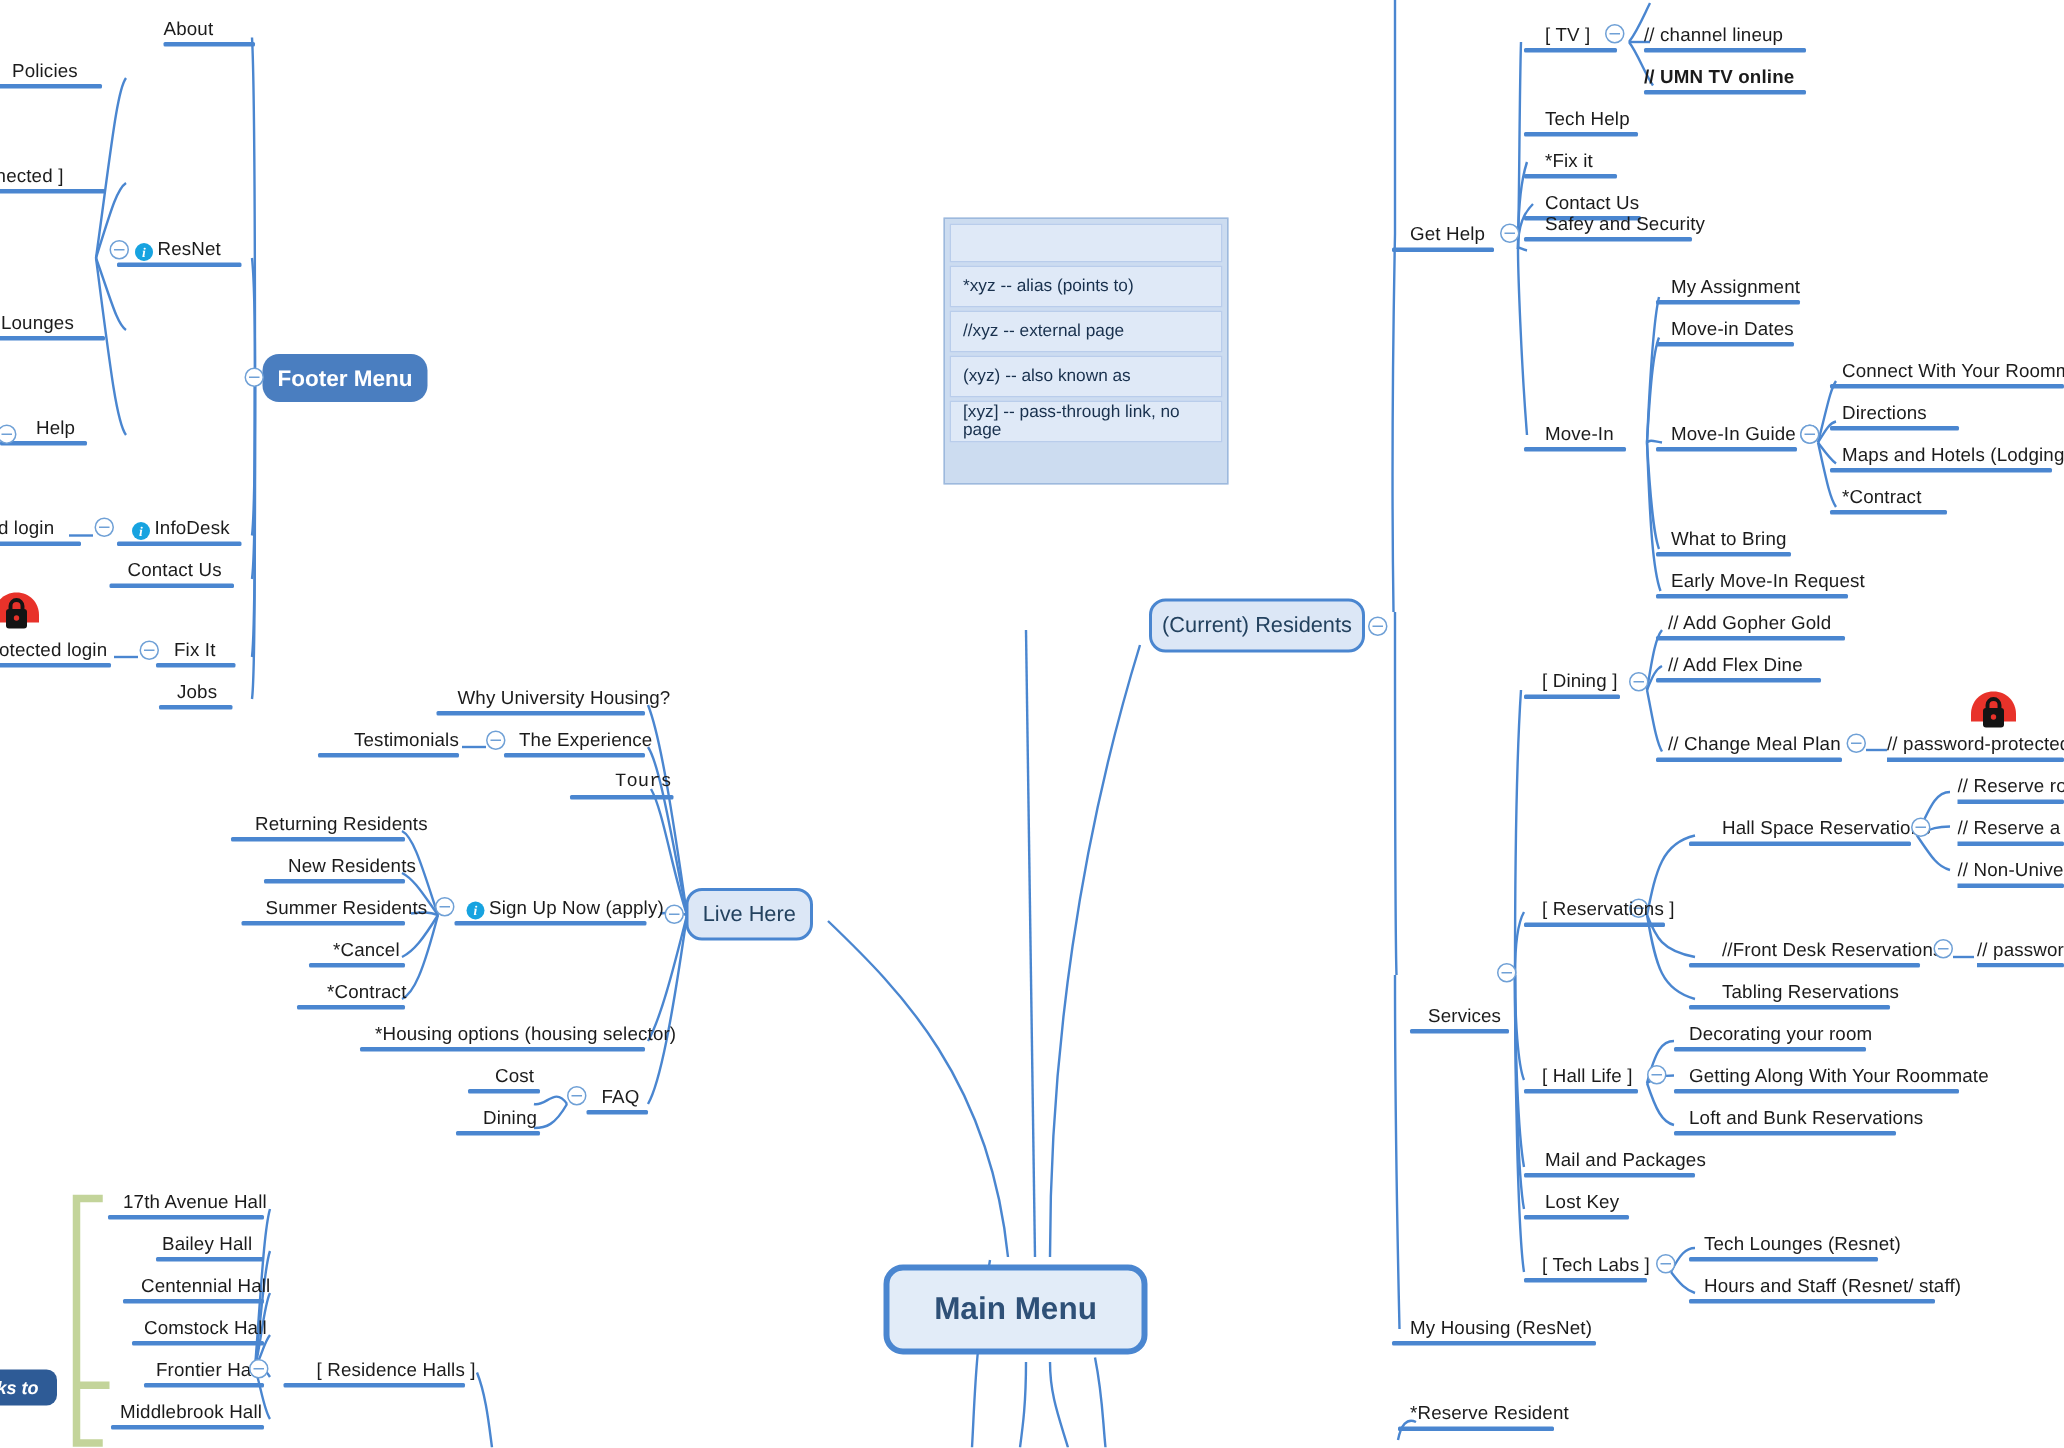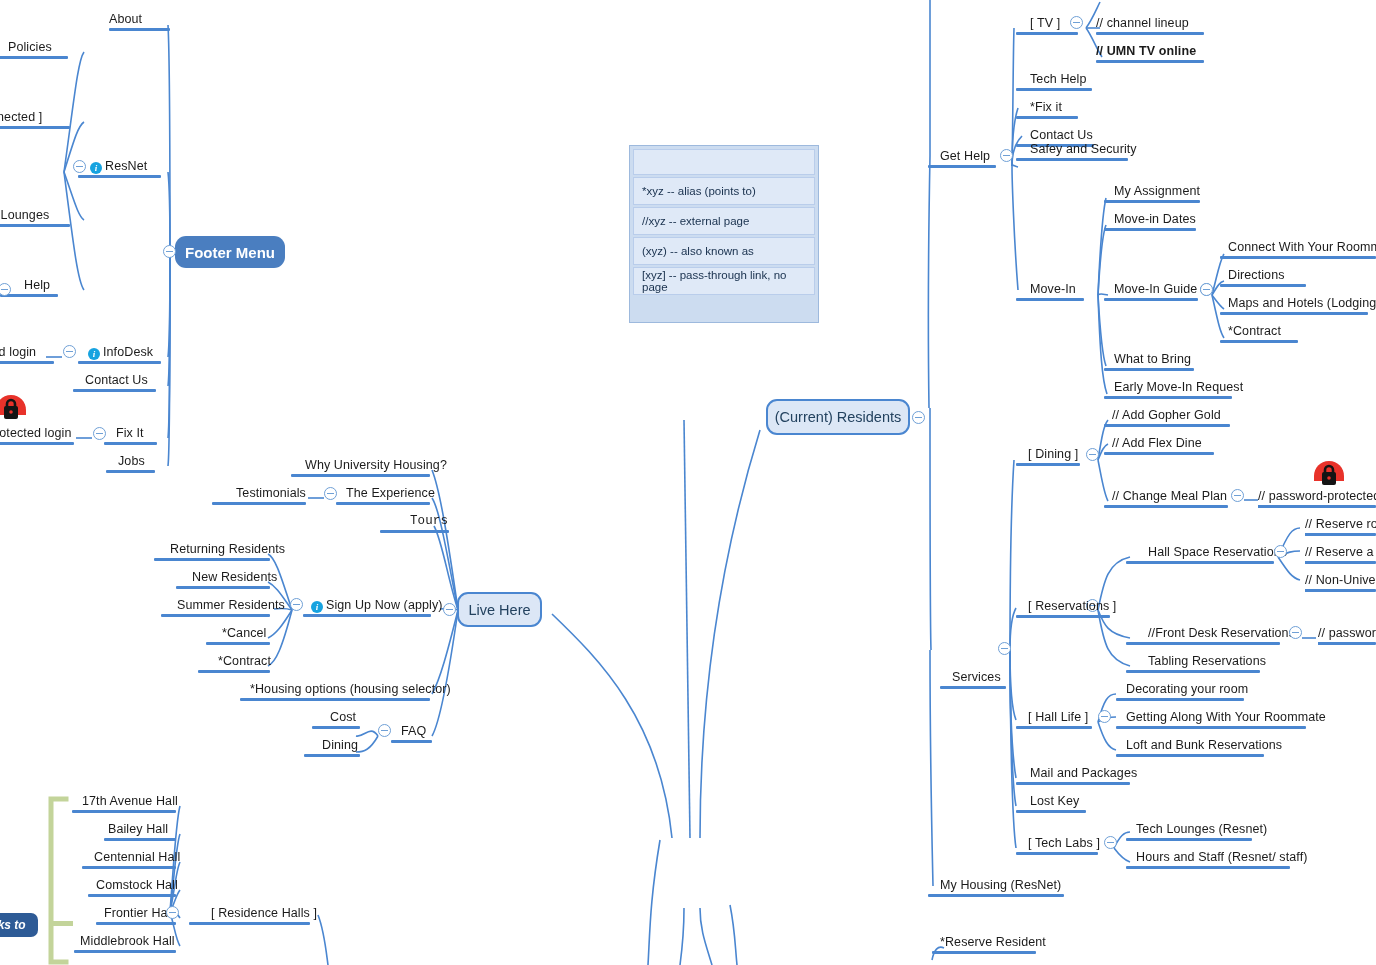--- a/index.html
+++ b/index.html
@@ -248,20 +248,23 @@
 
       <path d="M932 960 C 934 950, 938 945, 944 948"></path>
     </g>
   </svg>
 
   <svg class="bracket" style="left:44px;top:796px;width:26px;height:169px;">
     <path d="M22 3 L7 3 L7 166 L22 166" fill="none" stroke="#c3d49a" stroke-width="5" stroke-linecap="square"></path>
   </svg>
   <div style="position:absolute;left:49px;top:921px;width:24px;height:5px;background:#c3d49a;"></div>
 
+  <div class="boxnode root" style="left:589px;top:843px;width:176px;height:60px;">
+    <span>Main Menu</span>
+  </div>
 
   <div class="boxnode mid" style="left:766px;top:399px;width:144px;height:36px;">
     <span>(Current) Residents</span>
   </div>
   <div class="minus" style="left:912px;top:411px;"></div>
 
   <div class="boxnode mid" style="left:457px;top:592px;width:85px;height:35px;">
     <span>Live Here</span>
   </div>
   <div class="minus" style="left:443px;top:603px;"></div>

